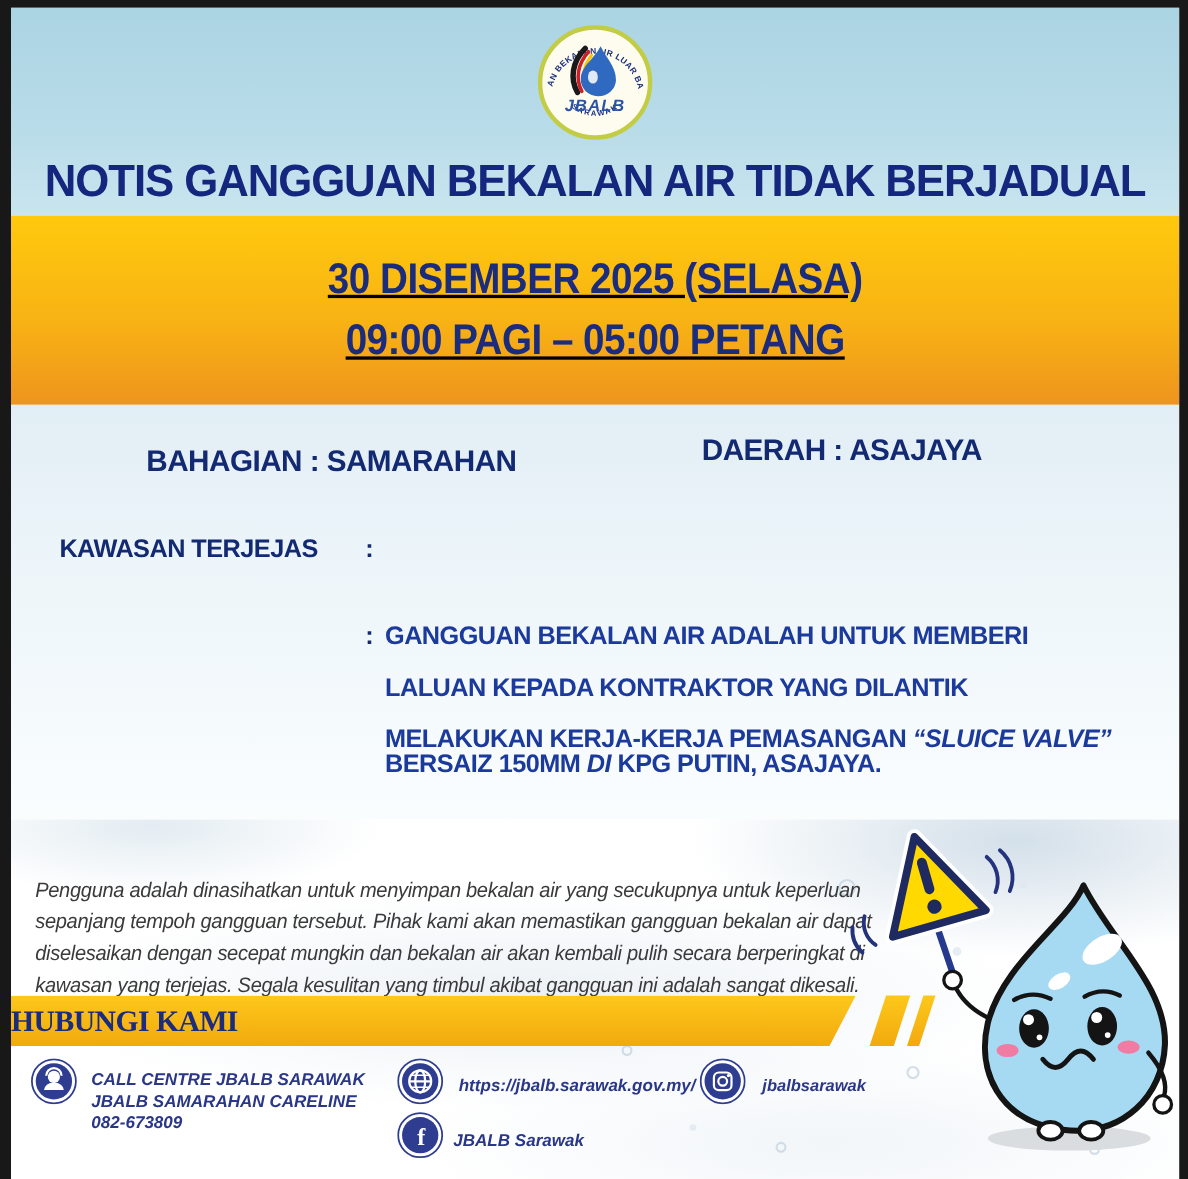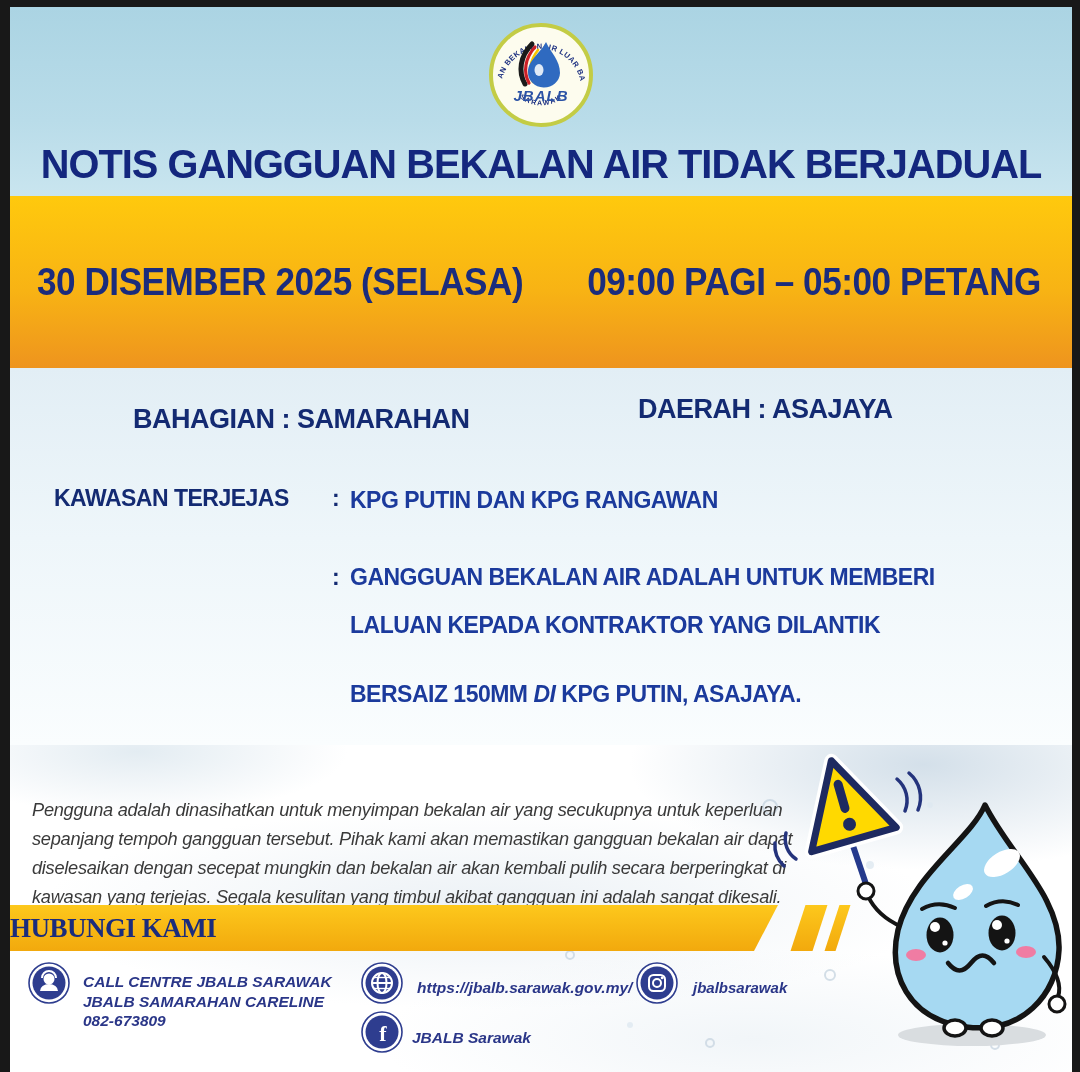--- a/index.html
+++ b/index.html
@@ -16,21 +16,21 @@
             background:linear-gradient(180deg,#e2eef5 0%,#eef6fa 45%,#fafdfe 100%);}
   .sec-splash{position:absolute;left:0;top:738px;width:1062px;height:327px;background:#fff;}
 
   
   .logo{position:absolute;left:478px;top:15px;width:106px;height:106px;}
   .page-title{position:absolute;left:0;top:134px;width:1062px;text-align:center;
               font-size:41px;font-weight:bold;color:#14277e;letter-spacing:-1px;
               transform:scaleX(0.97);white-space:nowrap;}
 
   
-  .banner-inner{position:absolute;inset:0;display:flex;flex-direction:row;align-items:center;gap:12px;}
+  .banner-inner{position:absolute;inset:0;display:flex;flex-direction:column;align-items:center;justify-content:center;gap:12px;text-decoration:underline;}
   .banner-line{font-size:39px;font-weight:bold;color:#1b2c7c;letter-spacing:-0.5px;
                transform:scaleX(0.9);white-space:nowrap;}
 
   
   .fld{position:absolute;font-weight:bold;color:#132a72;letter-spacing:-0.5px;white-space:nowrap;}
   .bahagian{left:103px;top:36px;font-size:27px;margin-left:20px;}
   .daerah{left:628px;top:26px;font-size:27px;}
   .lbl{font-size:23px;}
   .kaw-label{left:44px;top:117px;}
   .kaw-colon{left:322px;top:117px;}
@@ -113,25 +113,25 @@
       <div class="banner-line">09:00 PAGI – 05:00 PETANG</div>
     </div>
   </div>
 
   <div class="sec-body">
     <div class="fld bahagian">BAHAGIAN : SAMARAHAN</div>
     <div class="fld daerah">DAERAH : ASAJAYA</div>
 
     <div class="fld lbl kaw-label">KAWASAN TERJEJAS</div>
     <div class="fld lbl kaw-colon">:</div>
-    <div class="fld kaw-value">KPG PUTIN DAN KPG RANGAWAN</div>
 
     <div class="fld lbl hur-colon">:</div>
     <div class="fld hur-line hl1">GANGGUAN BEKALAN AIR ADALAH UNTUK MEMBERI</div>
     <div class="fld hur-line hl2">LALUAN KEPADA KONTRAKTOR YANG DILANTIK</div>
+    <div class="fld hur-line hl3"><span>MELAKUKAN KERJA-KERJA PEMASANGAN </span><span class="it">“SLUICE VALVE”</span></div>
     <div class="fld hur-line hl4"><span>BERSAIZ 150MM </span><span class="it">DI</span><span> KPG PUTIN, ASAJAYA.</span></div>
   </div>
 
   <div class="sec-splash">
     <div class="splash-bg"></div>
     <svg class="bubbles" width="1062" height="327">
       <g fill="none" stroke="#c3d2de" stroke-width="2" opacity="0.7">
         <circle cx="640" cy="248" r="6"></circle>
             <circle cx="700" cy="298" r="4"></circle>
         <circle cx="560" cy="210" r="4"></circle>

